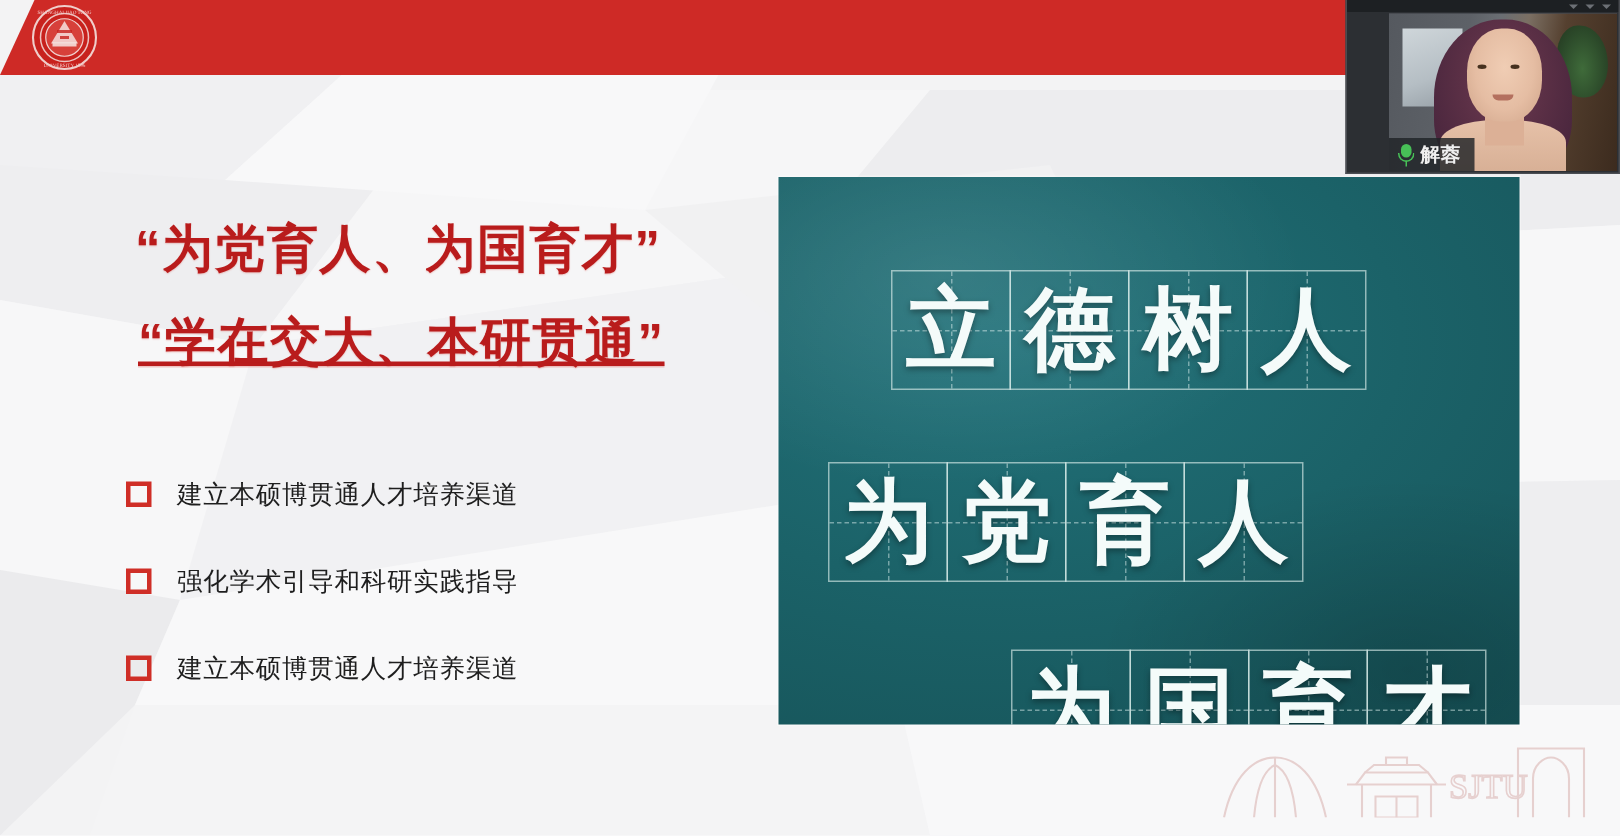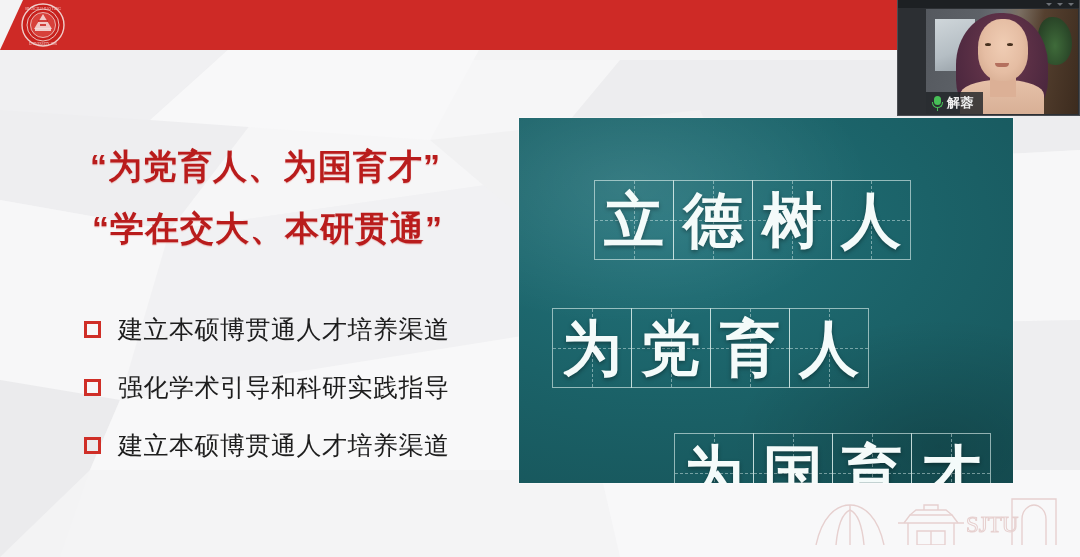--- a/index.html
+++ b/index.html
@@ -85,21 +85,21 @@
   }
   .slogan-line {
     color: #b91c1c;
     font-size: 34px;
     font-weight: bold;
     letter-spacing: 1px;
     white-space: nowrap;
     line-height: 62px;
     text-shadow: 0 1px 1px rgba(210,40,31,.25);
   }
-  .slogan-line.second { padding-left: 2px; }
+  .slogan-line.second { padding-left: 2px; text-decoration: underline; }
 
   .bullet-list {
     position: absolute;
     left: 84px;
     top: 250px;
     width: 430px;
   }
   .bullet-row {
     display: flex;
     align-items: center;
@@ -108,21 +108,21 @@
   .bullet-marker {
     width: 17px;
     height: 17px;
     border: 3px solid #cf2e27;
     flex: 0 0 auto;
     margin-right: 17px;
     background: transparent;
   }
   .bullet-text {
     color: #1e1e1e;
-    font-size: 25px;
+    font-size: 17px;
     font-weight: 500;
     letter-spacing: .5px;
     white-space: nowrap;
   }
 
   
   .teal-image {
     position: absolute;
     left: 519px;
     top: 118px;

